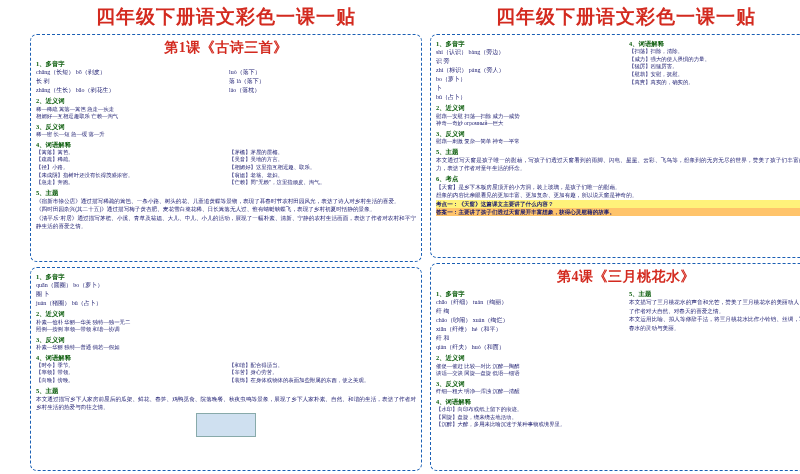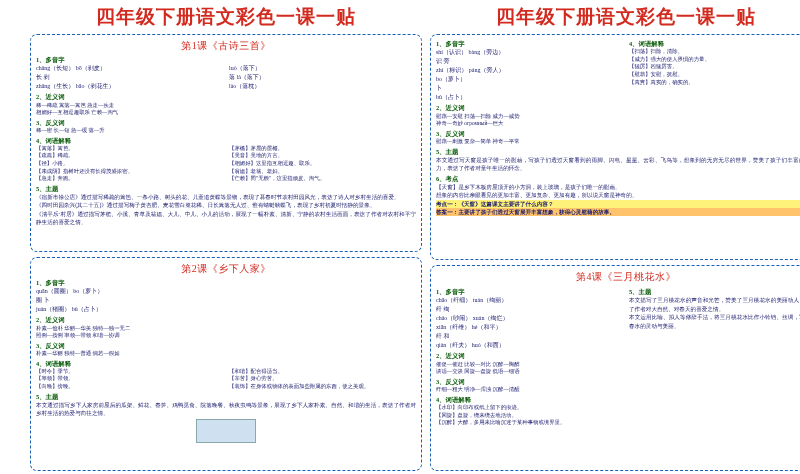--- a/index.html
+++ b/index.html
@@ -39,22 +39,22 @@
     border-radius:7px;
     padding:3px 5px 4px 5px;
     box-sizing:border-box;
     position:relative;
     background:#fff;
   }
   .card.big{flex:1 1 auto;}
   .lesson-title{
     text-align:center;
     color:#d32a1f;
-    font-weight:normal;
-    font-size:10px;
+    font-weight:bold;
+    font-size:14px;
     font-family:"Liberation Serif", serif;
     letter-spacing:.5px;
     margin:1px 0 2px 0;
   }
   .sec{
     font-size:6px;
     line-height:1.45;
     color:#1a1a6e;
     font-family:"Liberation Serif", serif;
   }
@@ -131,21 +131,20 @@
         </div>
 
         <div class="sec-h">5、主题</div>
         <div class="para">《宿新市徐公店》通过描写稀疏的篱笆、一条小路、树头的花、儿童追黄蝶等景物，表现了暮春时节农村田园风光，表达了诗人对乡村生活的喜爱。</div>
         <div class="para">《四时田园杂兴(其二十五)》通过描写梅子黄杏肥、麦花雪白菜花稀、日长篱落无人过、惟有蜻蜓蛱蝶飞，表现了乡村初夏时恬静的景象。</div>
         <div class="para">《清平乐·村居》通过描写茅檐、小溪、青草及翁媪、大儿、中儿、小儿的活动，展现了一幅朴素、清新、宁静的农村生活画面，表达了作者对农村和平宁静生活的喜爱之情。</div>
       </div>
     </div>
 
     <div class="card big">
-      <div class="lesson-title">第2课《乡下人家》</div>
       <div class="sec">
         <div class="sec-h">1、多音字</div>
         <div class="two">
           <div>
             <div class="wordline">quān（圆圈）   bo（萝卜）</div>
             <div class="wordline">圈             卜</div>
             <div class="wordline">juàn（猪圈）   bǔ（占卜）</div>
           </div>
           <div></div>
         </div>

